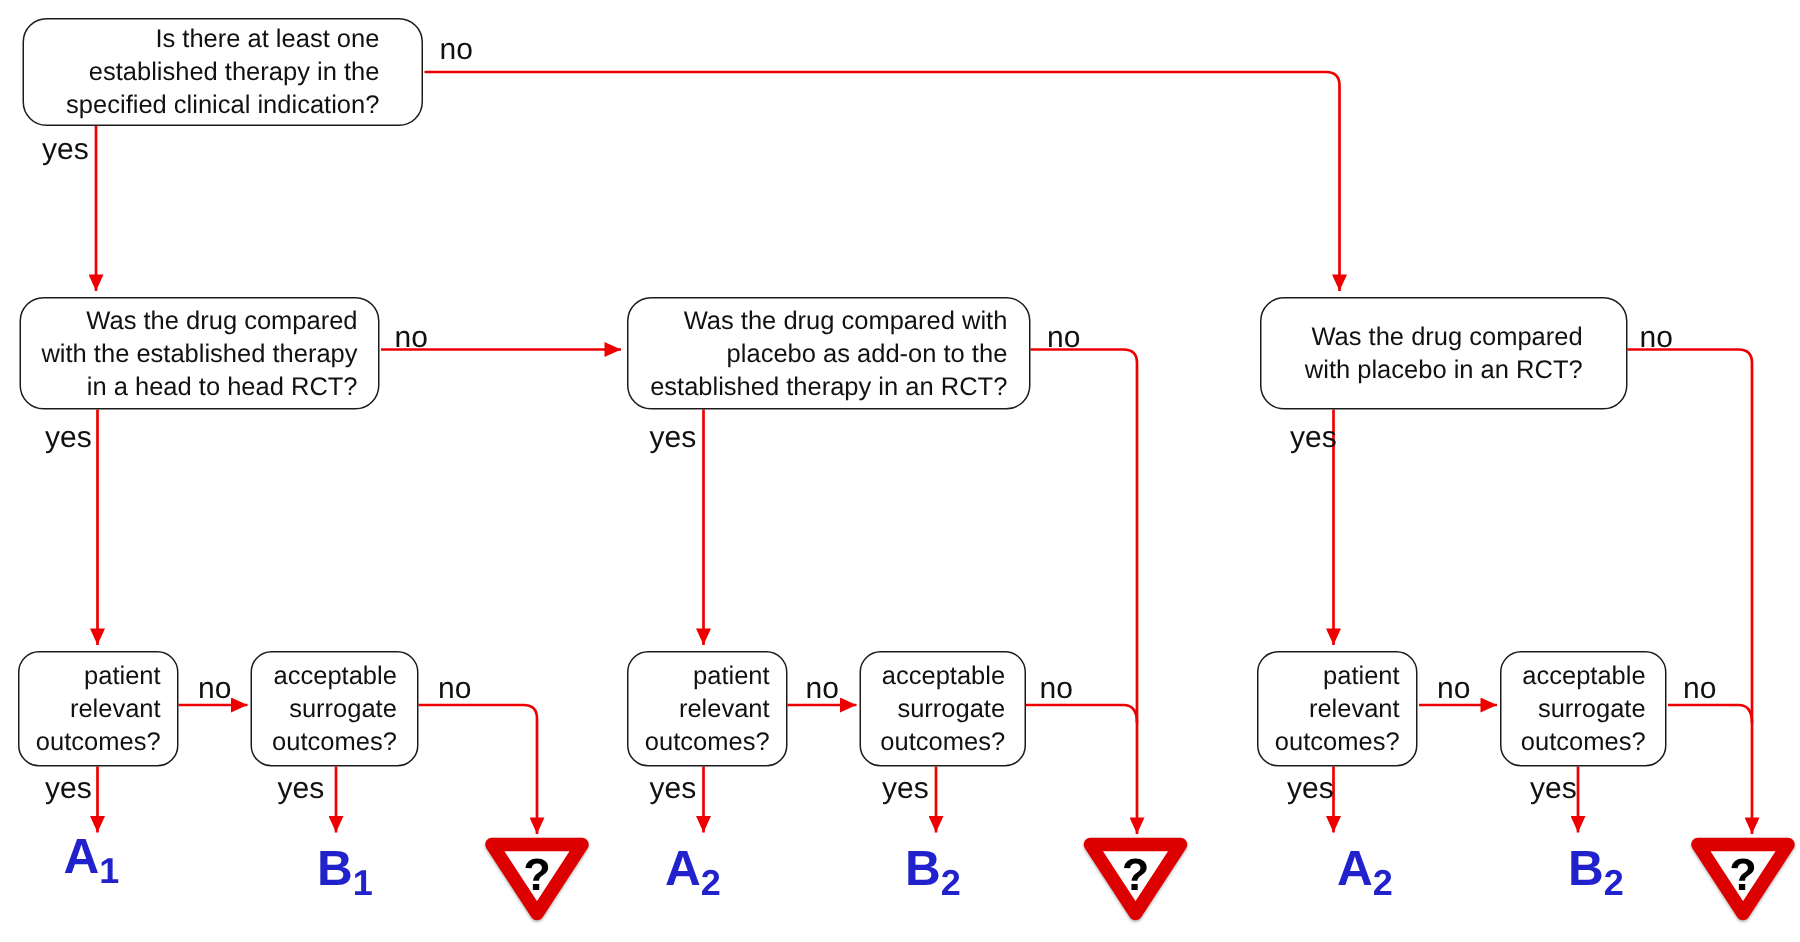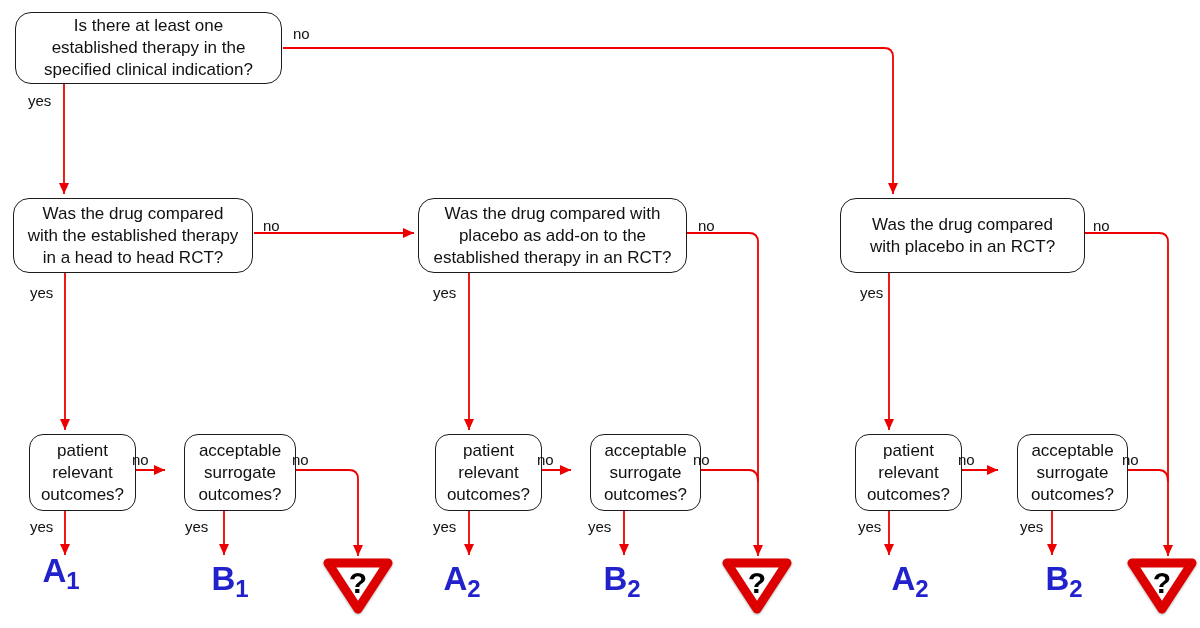--- a/index.html
+++ b/index.html
@@ -38,25 +38,25 @@
     border: 1.6px solid var(--box-border);
     border-radius: 16px;
     display: flex;
     align-items: center;
     justify-content: center;
     text-align: center;
     font-size: 17px;
     line-height: 22px;
     color: var(--text);
   }
-  .qbox .qtext { white-space: pre-line; }
-  .small { border-radius: 14px; margin-left: 17px; }
+  .qbox .qtext { white-space: pre-line; text-align: right; }
+  .small { border-radius: 14px; }
   .edge-label {
     position: absolute;
-    font-size: 15px;
+    font-size: 20px;
     line-height: 17px;
     color: var(--text);
   }
   .outcome {
     position: absolute;
     transform: translateX(-50%);
     font-weight: bold;
     font-size: 33px;
     line-height: 38px;
     color: var(--outcome-blue);

